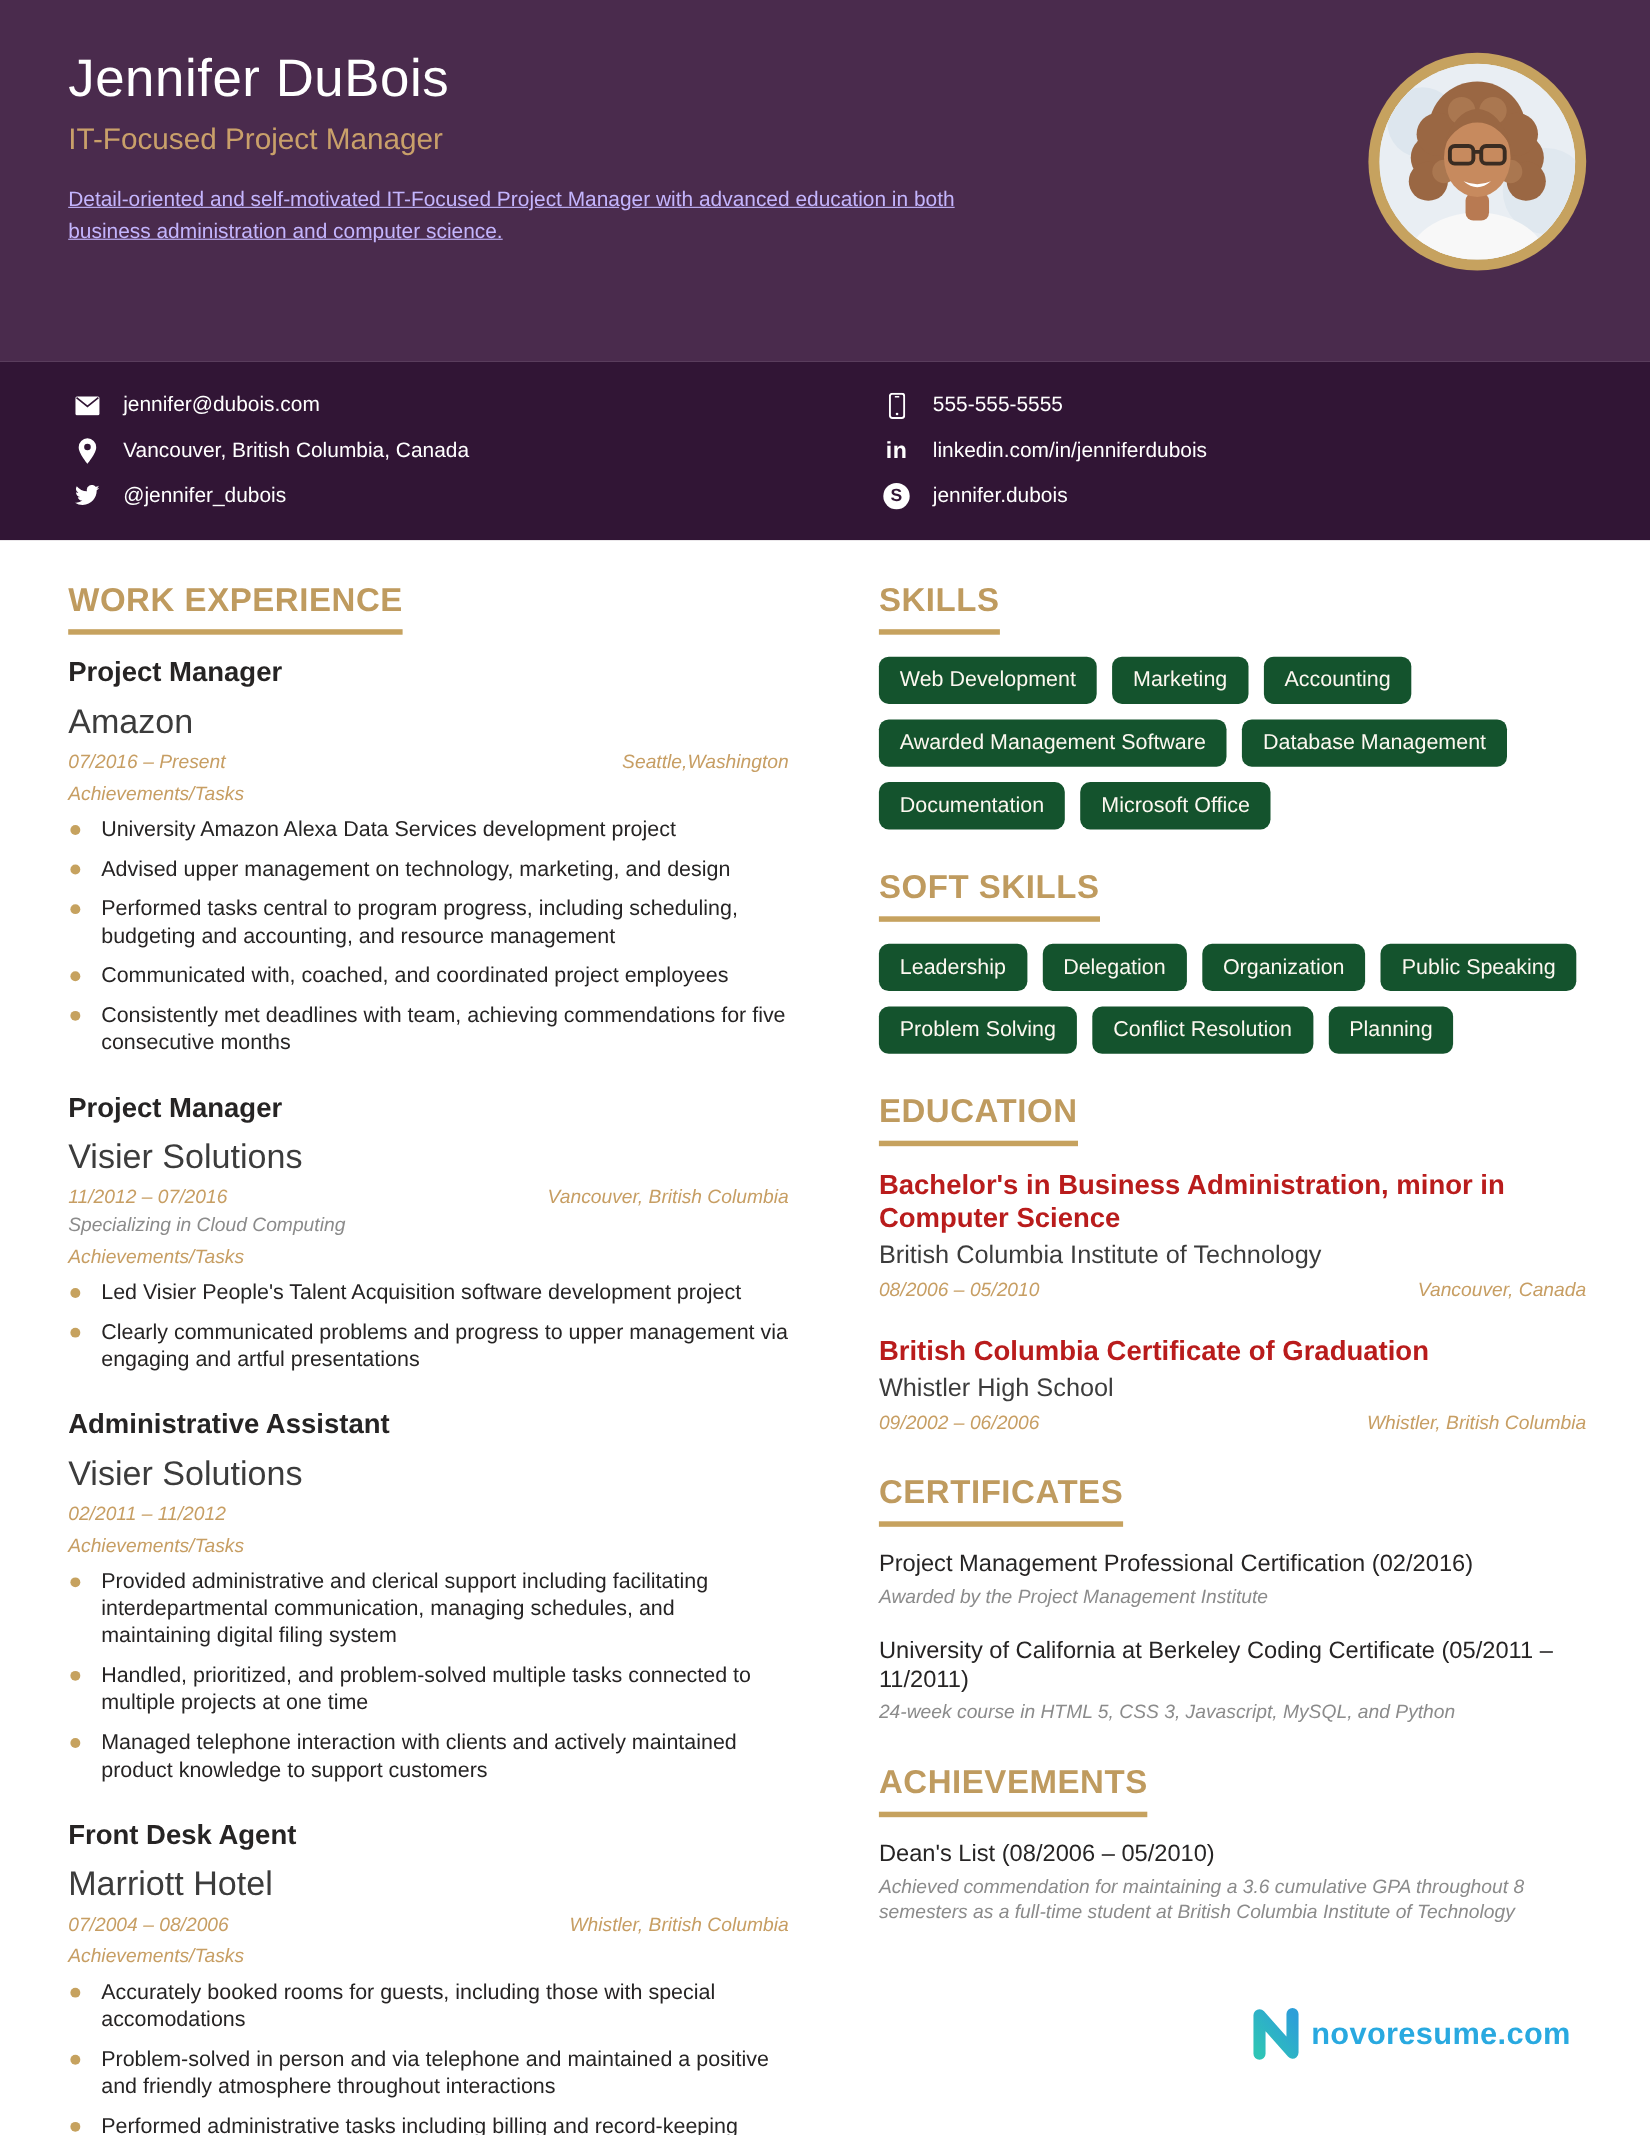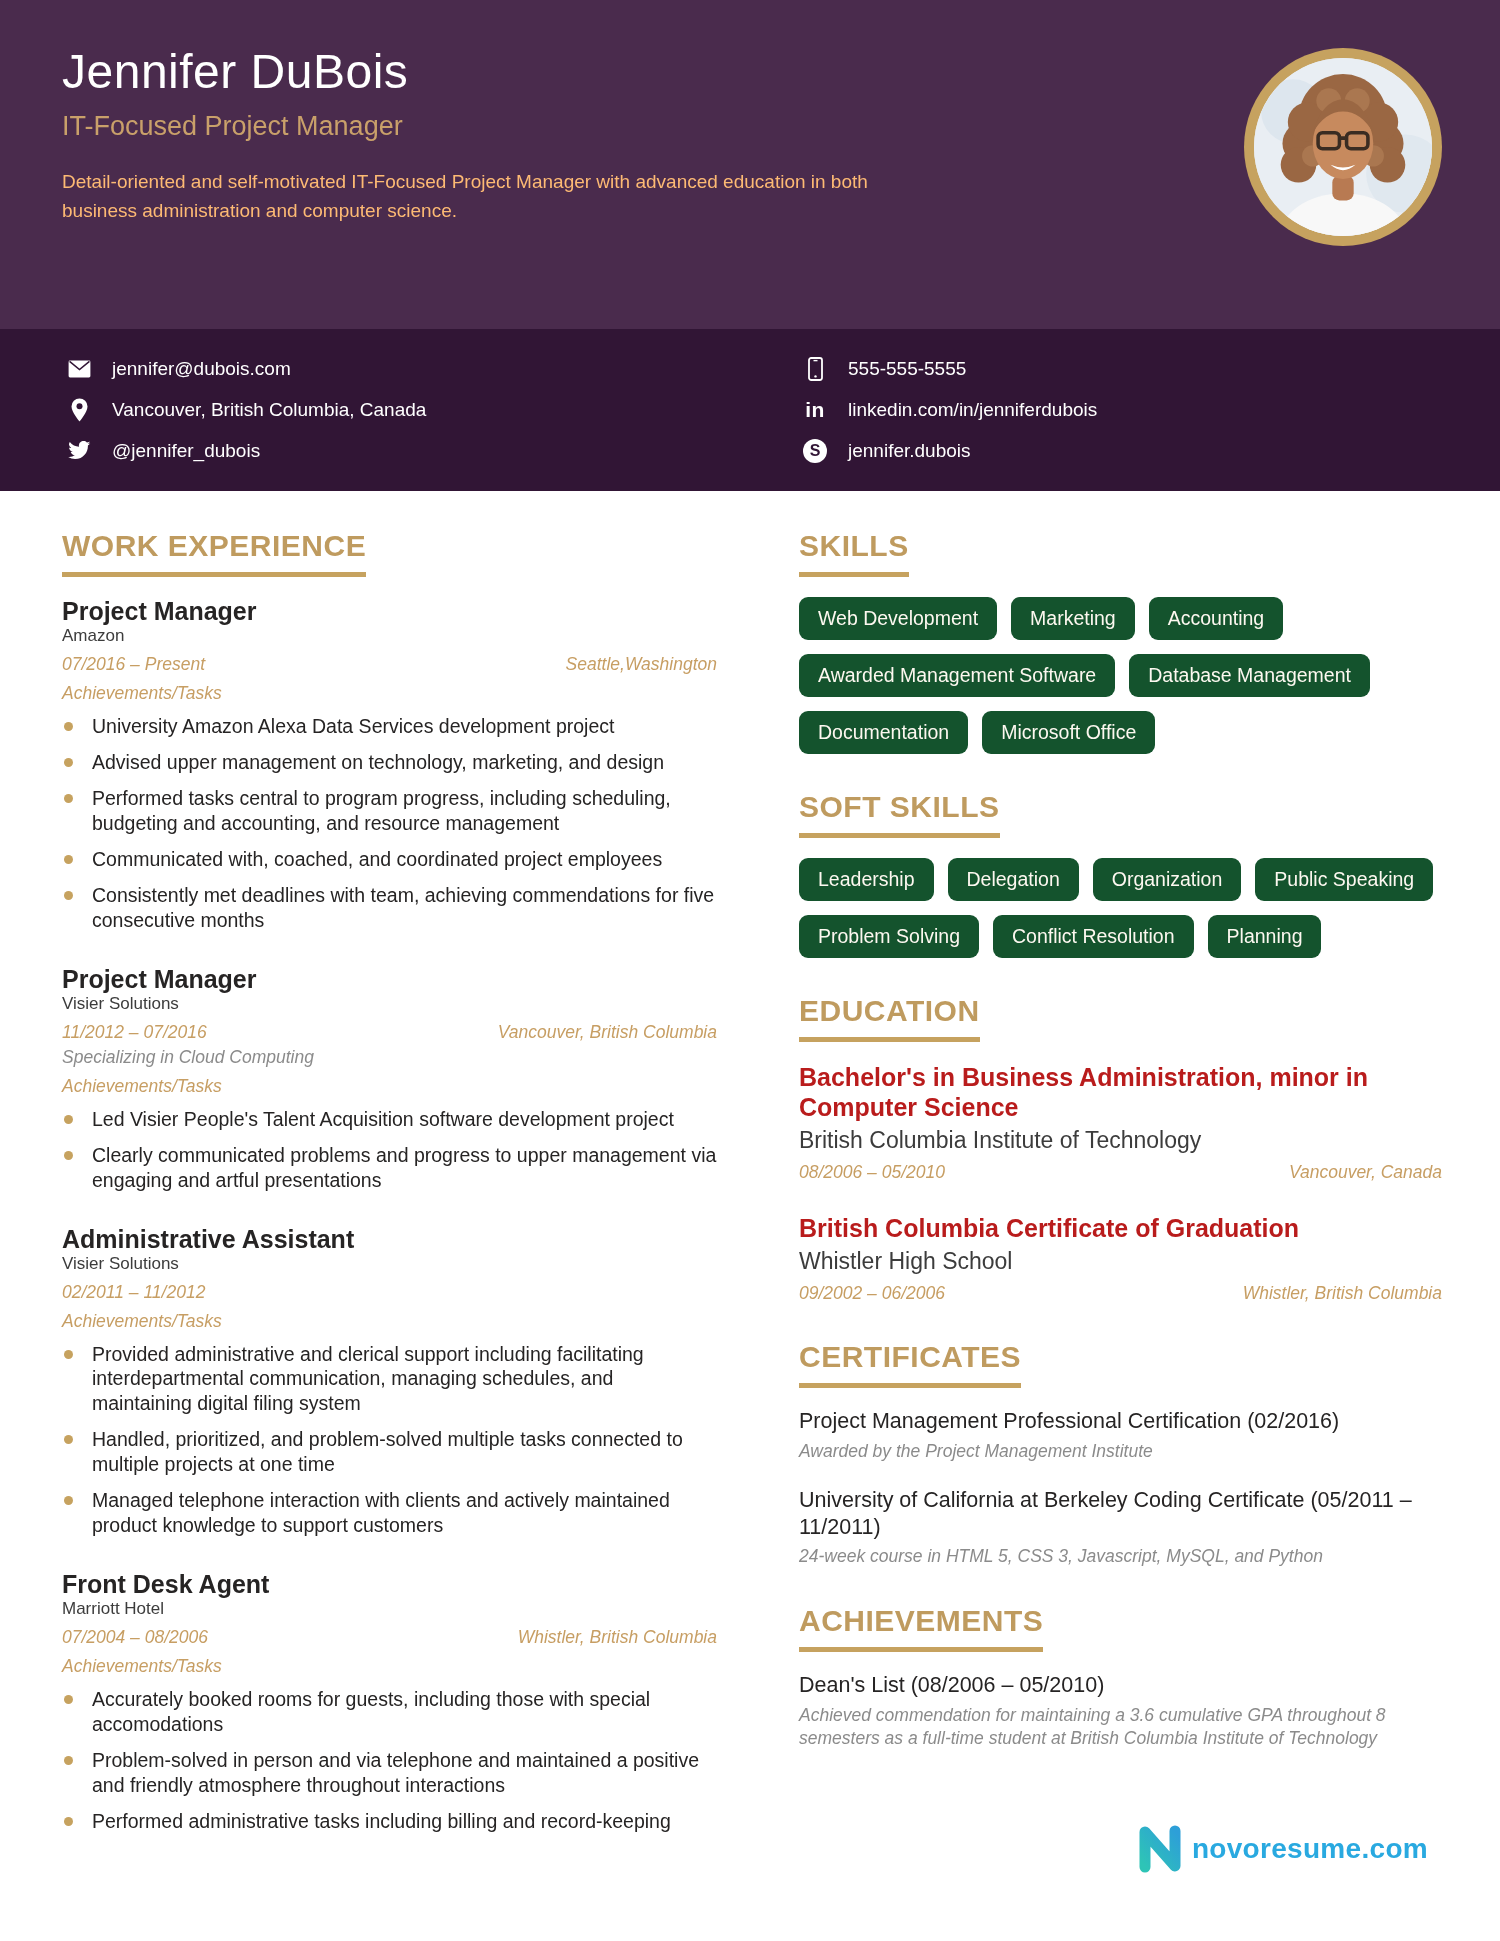--- a/index.html
+++ b/index.html
@@ -6,21 +6,21 @@
   html,body { background:#ffffff; }
   .page {
     position:relative; width:1500px; height:1941px; overflow:hidden;
     background:#ffffff; font-family:"Liberation Sans", sans-serif; color:#2b2b2b;
   }
 
   
   .header { height:329px; background:#4A2B4D; padding:44px 58px 0 62px; position:relative; }
   .name { color:#ffffff; font-size:48px; font-weight:normal; letter-spacing:0.5px; }
   .job-headline { color:#C9A06A; font-size:27px; margin-top:12px; }
-  .summary { color:#fdba74; font-size:19px; line-height:1.5; max-width:880px; margin-top:26px; }
+  .summary { color:#c4b5fd; font-size:19px; line-height:1.5; max-width:880px; margin-top:26px;text-decoration:underline; }
   .photo-ring {
     position:absolute; top:48px; right:58px; width:198px; height:198px;
     border-radius:50%; background:#C6A25F; padding:10px;
   }
   .photo { width:178px; height:178px; border-radius:50%; overflow:hidden; background:#e8edf2; }
   .photo svg { display:block; }
 
   
   .contact {
     height:162px; background:#311535; padding:20px 58px 20px 66px;
@@ -41,21 +41,21 @@
   h2.section {
     color:#BF9B5F; font-size:30px; font-weight:bold; letter-spacing:0.5px;
     border-bottom:5px solid #C6A25F; padding-bottom:9px; width:fit-content;
     margin-bottom:20px;
   }
   .section-block { margin-bottom:36px; }
 
   
   .job { margin-bottom:32px; }
   .job-title { font-size:25px; font-weight:bold; color:#262424; }
-  .job-company { font-size:17px; color:#3c3c3c; margin-top:0; }
+  .job-company { font-size:31px; color:#3c3c3c; margin-top:12px; }
   .meta-row { display:flex; justify-content:space-between; margin-top:8px;
     font-style:italic; color:#C79E63; font-size:17.5px; }
   .gray-note { font-style:italic; color:#8b8b8b; font-size:17.5px; margin-top:4px; }
   .tasks-label { font-style:italic; color:#C79E63; font-size:17.5px; margin:8px 0 10px; }
   ul.bullets { list-style:none; }
   ul.bullets li {
     position:relative; padding-left:30px; font-size:19.5px; color:#262424;
     line-height:1.28; margin-bottom:11px;
   }
   ul.bullets li::before {

